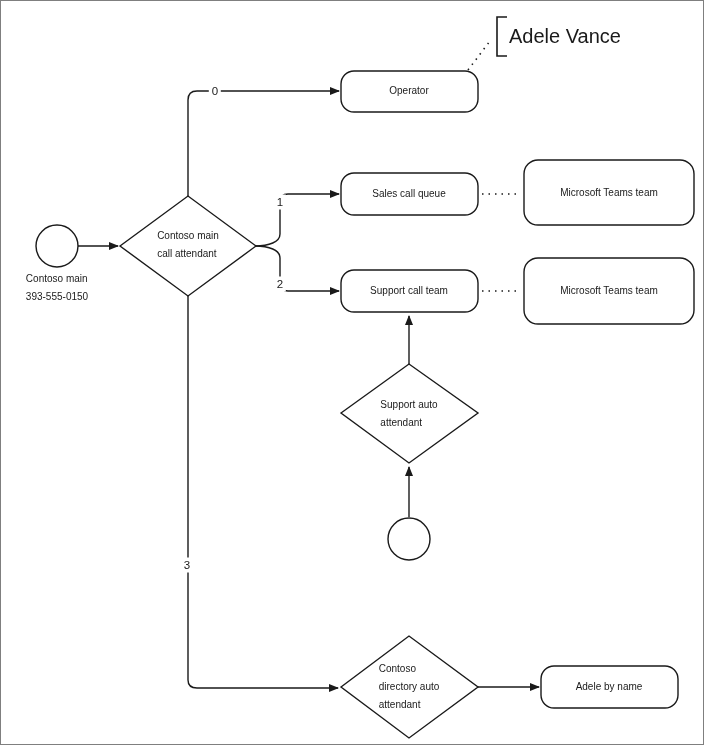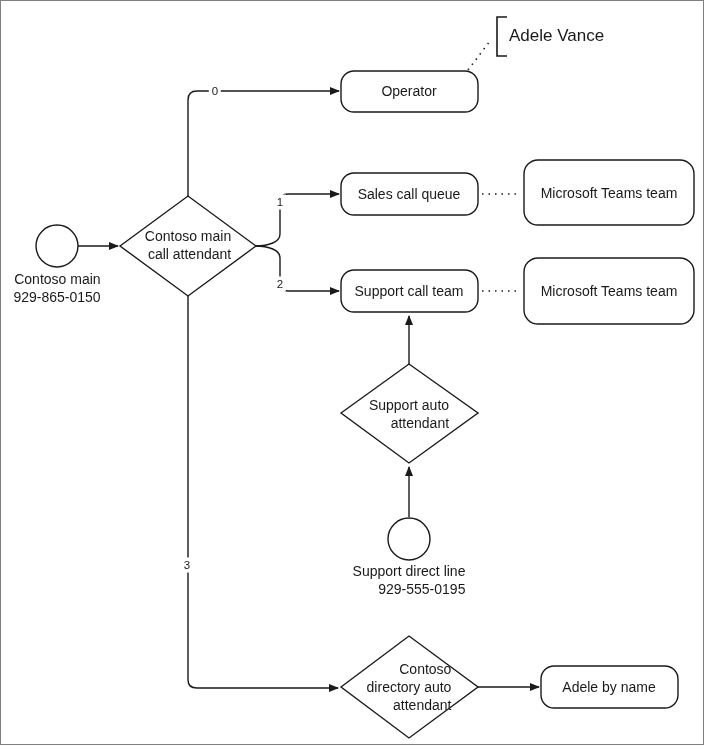--- a/index.html
+++ b/index.html
@@ -9,28 +9,28 @@
     background:#ffffff;
     border:1px solid #7f7f7f;
     font-family:"Liberation Sans", sans-serif;
     color:#1a1a1a;
     overflow:visible;
   }
   svg.diagram{position:absolute;left:0;top:0;}
   .lbl{
     position:absolute;
     transform:translate(-50%,-50%);
-    font-size:14px;
+    font-size:10px;
     line-height:18px;
-    text-align:right;
+    text-align:left;
     white-space:nowrap;
     color:#1a1a1a;
   }
   .lbl.big{
-    font-size:17px;
+    font-size:20px;
     transform:translate(0,-50%);
     text-align:left;
   }
   .digit{
     position:absolute;
     transform:translate(-50%,-50%);
     font-size:11.5px;
     line-height:13px;
     background:#ffffff;
     padding:1px 3px;
@@ -83,21 +83,21 @@
 
       <path d="M 187 295 V 679 Q 187 687 196 687 H 337" marker-end="url(#arrow)"></path>
       <polygon points="340,686 408,635 477,686 408,737" fill="#ffffff"></polygon>
       <path d="M 477 686 H 538" marker-end="url(#arrow)"></path>
       <rect x="540" y="665" width="137" height="42" rx="13" fill="#ffffff"></rect>
     </g>
   </svg>
 
   <div class="lbl" style="left:56px;top:287px;">
     <div>Contoso main</div>
-    <div>929-865-0150</div>
+    <div>393-555-0150</div>
   </div>
 
   <div class="lbl" style="left:187px;top:244px;">
     <div>Contoso main</div>
     <div>call attendant</div>
   </div>
 
   <div class="lbl" style="left:408px;top:90px;">Operator</div>
 
   <div class="lbl big" style="left:508px;top:35px;">Adele Vance</div>
@@ -112,24 +112,20 @@
 
   <div class="lbl" style="left:608px;top:290px;">
     <div>Microsoft Teams team</div>
   </div>
 
   <div class="lbl" style="left:408px;top:413px;">
     <div>Support auto</div>
     <div>attendant</div>
   </div>
 
-  <div class="lbl" style="left:408px;top:579px;">
-    <div>Support direct line</div>
-    <div>929-555-0195</div>
-  </div>
 
   <div class="lbl" style="left:408px;top:686px;">
     <div>Contoso</div>
     <div>directory auto</div>
     <div>attendant</div>
   </div>
 
   <div class="lbl" style="left:608px;top:686px;">Adele by name</div>
 
   <div class="digit" style="left:214px;top:90px;">0</div>

